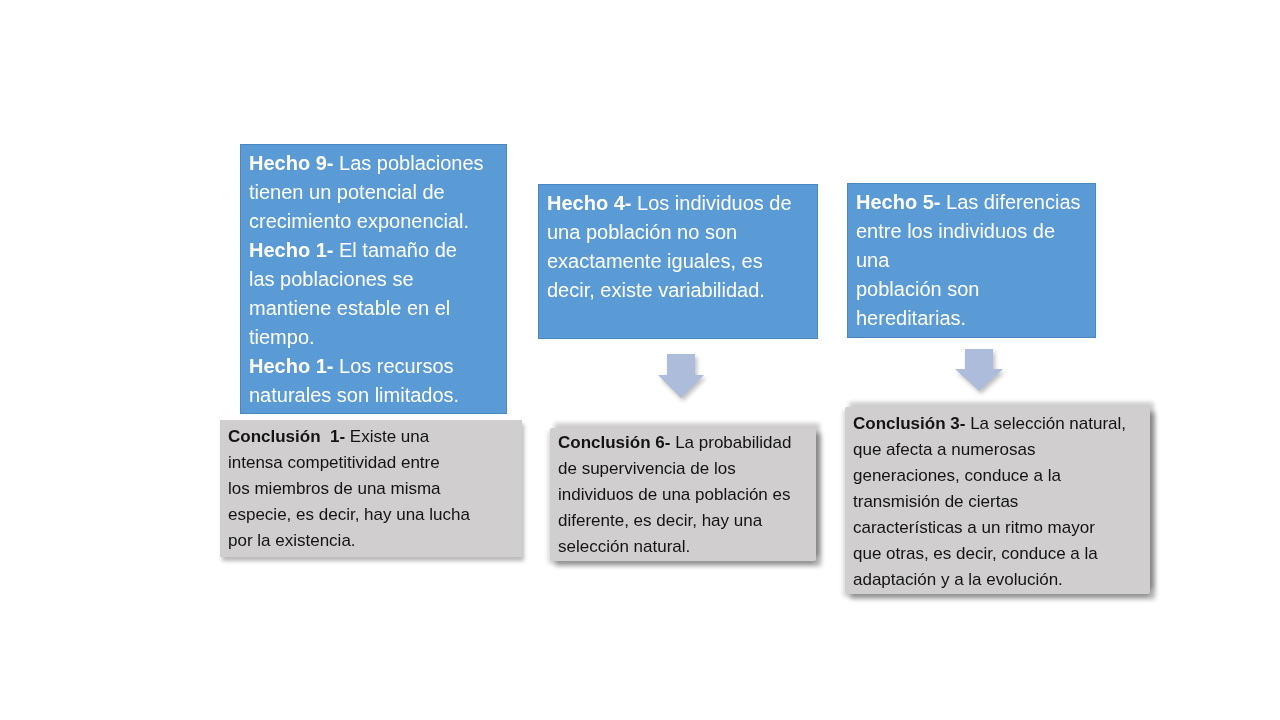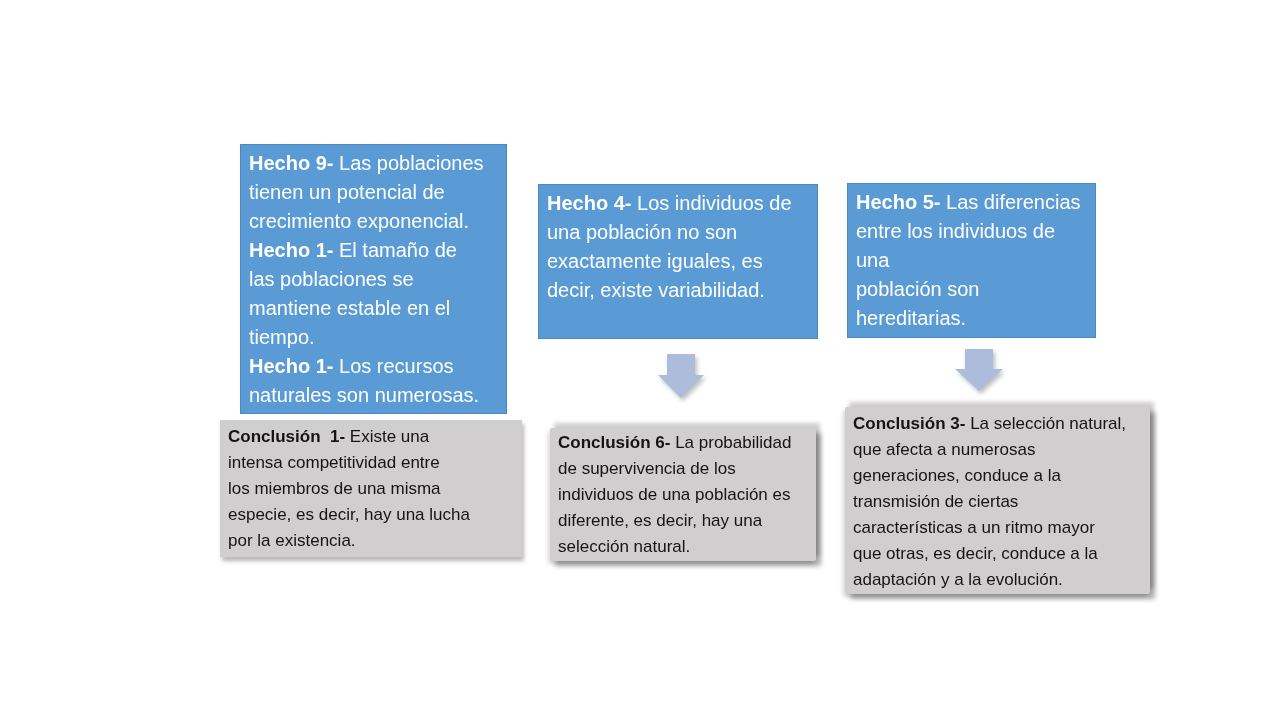--- a/index.html
+++ b/index.html
@@ -66,21 +66,21 @@
 <div class="canvas">
 
   <section class="box fact" id="fact-box-1"><b>Hecho 9-</b><span> Las poblaciones
 tienen un potencial de
 crecimiento exponencial.
 </span><b>Hecho 1-</b><span> El tamaño de
 las poblaciones se
 mantiene estable en el
 tiempo.
 </span><b>Hecho 1-</b><span> Los recursos
-naturales son numerosas.</span></section>
+naturales son limitados.</span></section>
 
   <section class="box fact" id="fact-box-2"><b>Hecho 4-</b><span> Los individuos de
 una población no son
 exactamente iguales, es
 decir, existe variabilidad.</span></section>
 
   <section class="box fact" id="fact-box-3"><b>Hecho 5-</b><span> Las diferencias
 entre los individuos de una
 población son
 hereditarias.</span></section>

